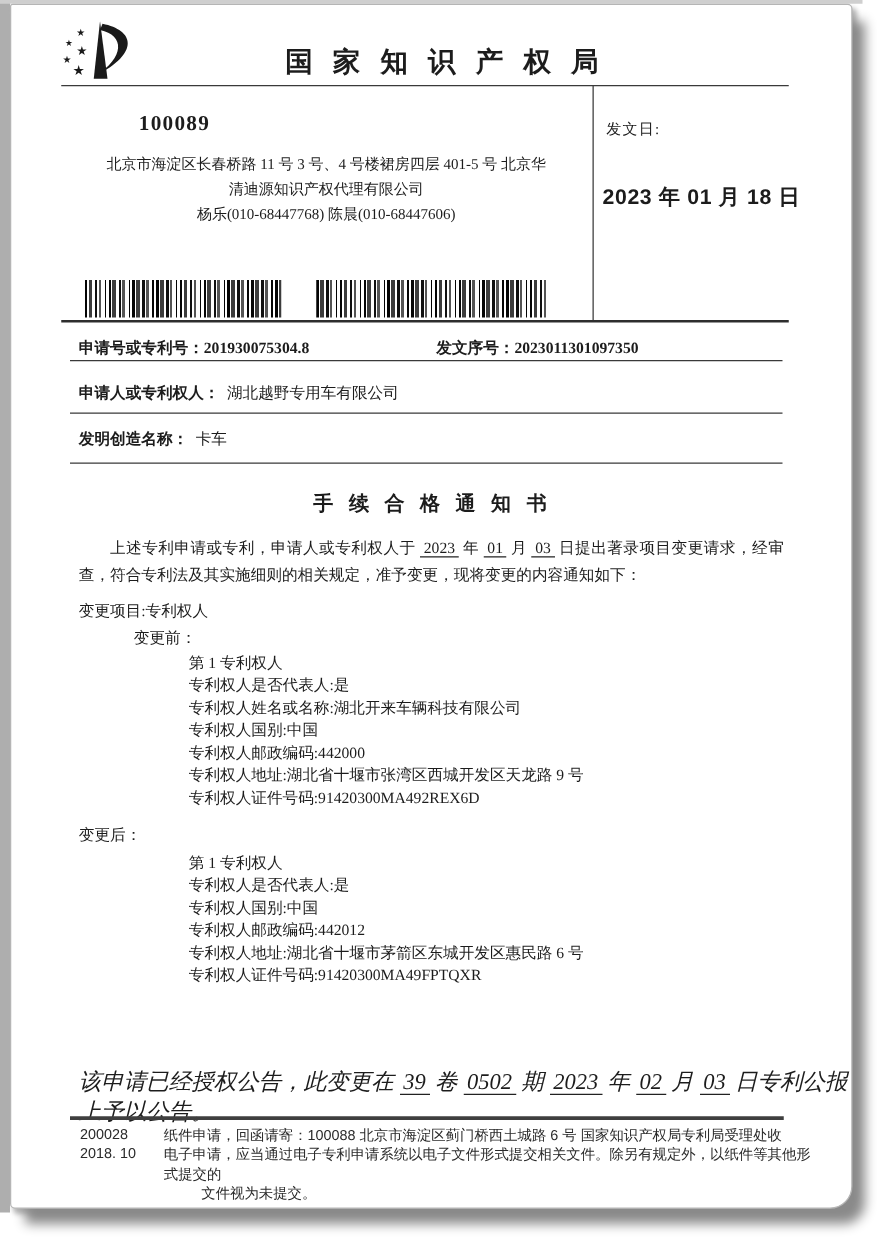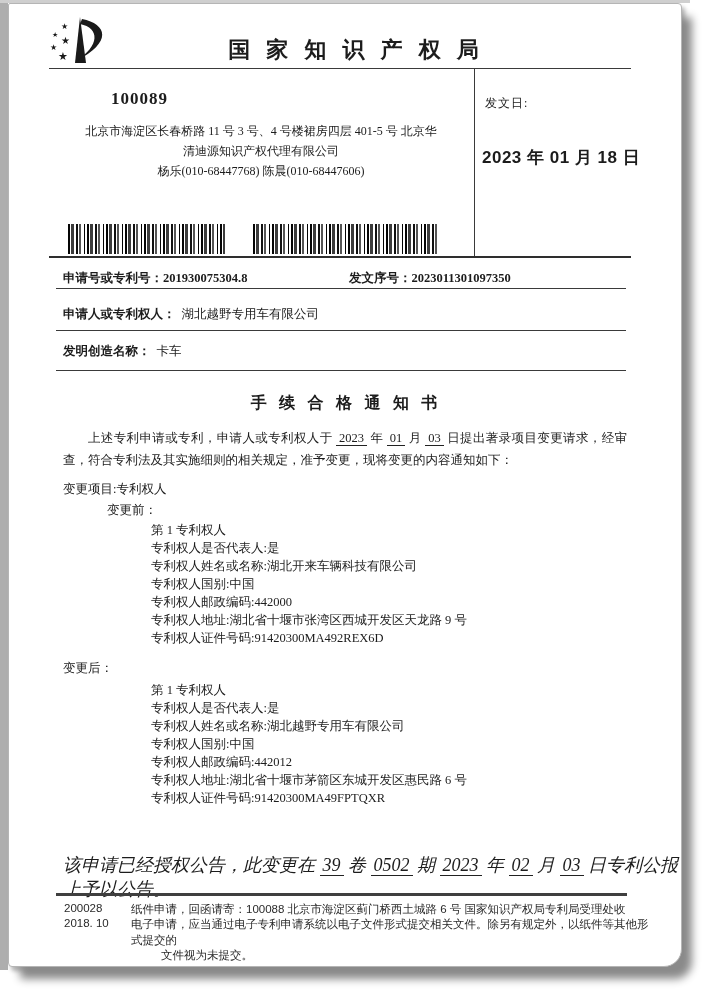--- a/index.html
+++ b/index.html
@@ -145,21 +145,20 @@
       <div>专利权人国别:中国</div>
       <div>专利权人邮政编码:442000</div>
       <div>专利权人地址:湖北省十堰市张湾区西城开发区天龙路 9 号</div>
       <div>专利权人证件号码:91420300MA492REX6D</div>
     </div>
 
   <div class="abs change-label after-label">变更后：</div>
   <div class="abs detail-block after-block">
       <div>第 1 专利权人</div>
       <div>专利权人是否代表人:是</div>
-      <div>专利权人姓名或名称:湖北越野专用车有限公司</div>
       <div>专利权人国别:中国</div>
       <div>专利权人邮政编码:442012</div>
       <div>专利权人地址:湖北省十堰市茅箭区东城开发区惠民路 6 号</div>
       <div>专利权人证件号码:91420300MA49FPTQXR</div>
     </div>
 
   <div class="abs publication"><span>该申请已经授权公告，此变更在 </span><span class="u">39</span><span> 卷 </span><span class="u">0502</span><span> 期 </span><span class="u">2023</span><span> 年 </span><span class="u">02</span><span> 月 </span><span class="u">03</span><span> 日专利公报上予以公告。</span></div>
 
   <div class="abs footer-line"></div>
   <div class="abs footer footer-code">200028</div>

